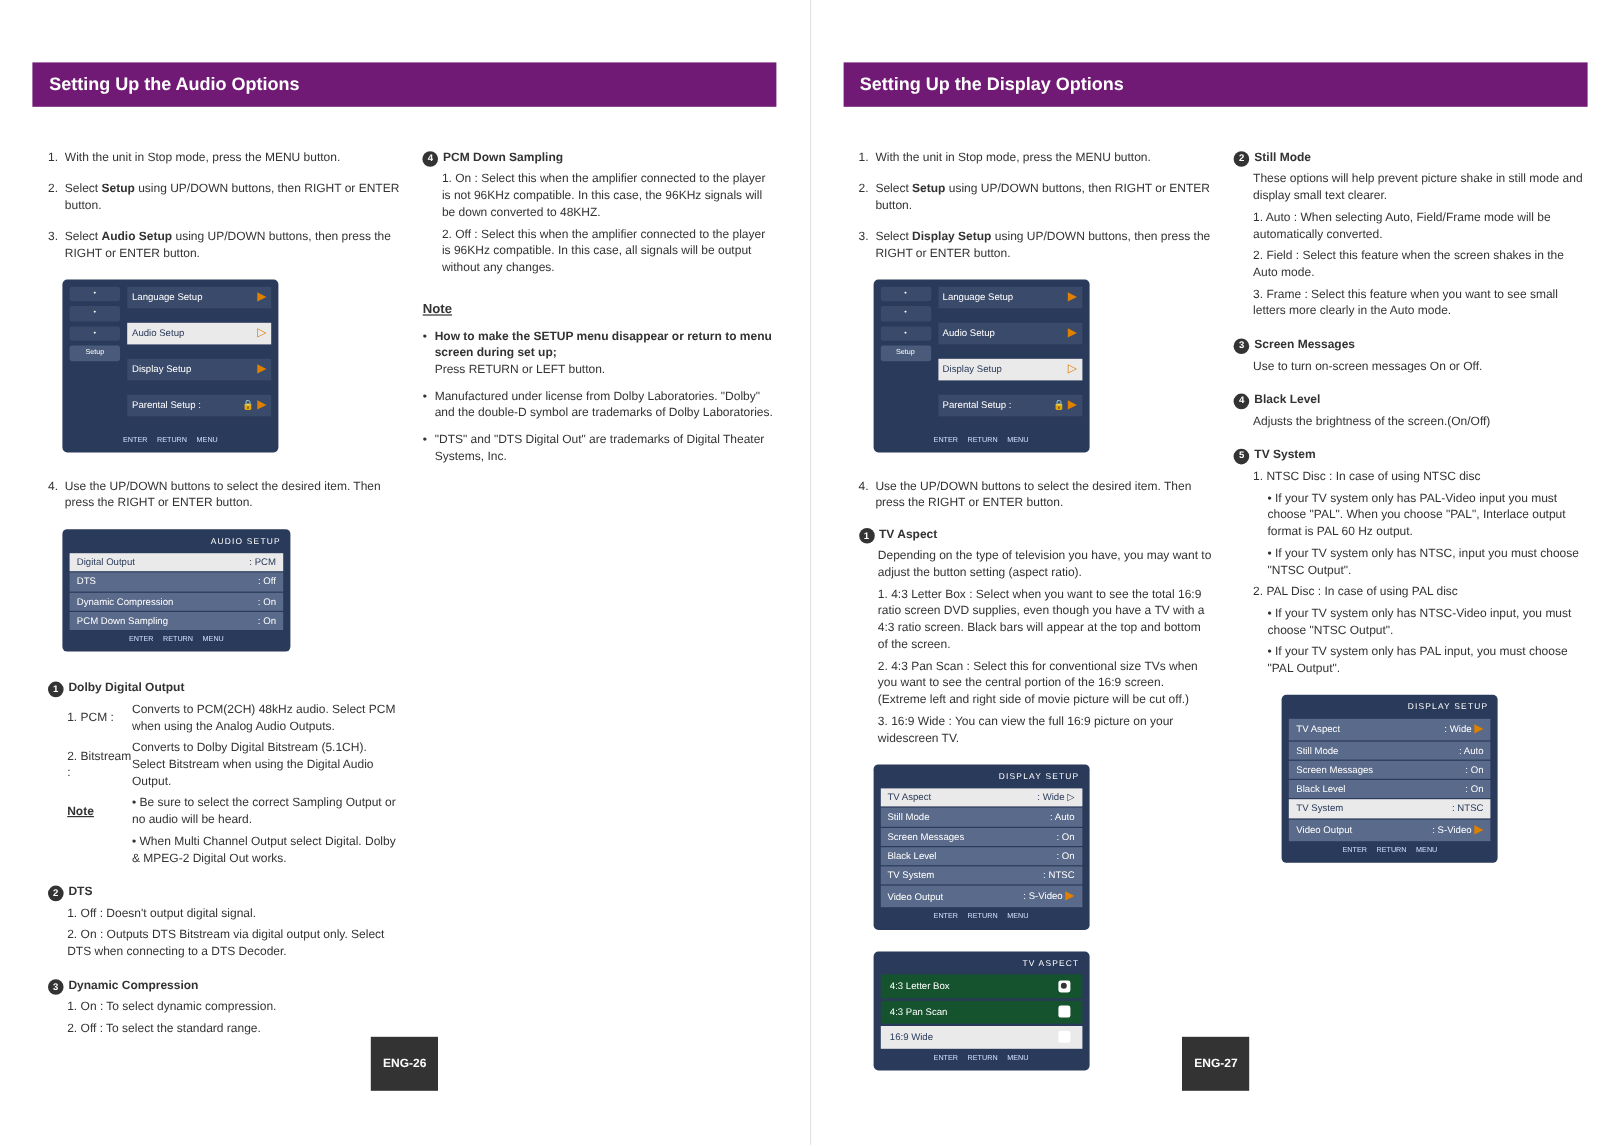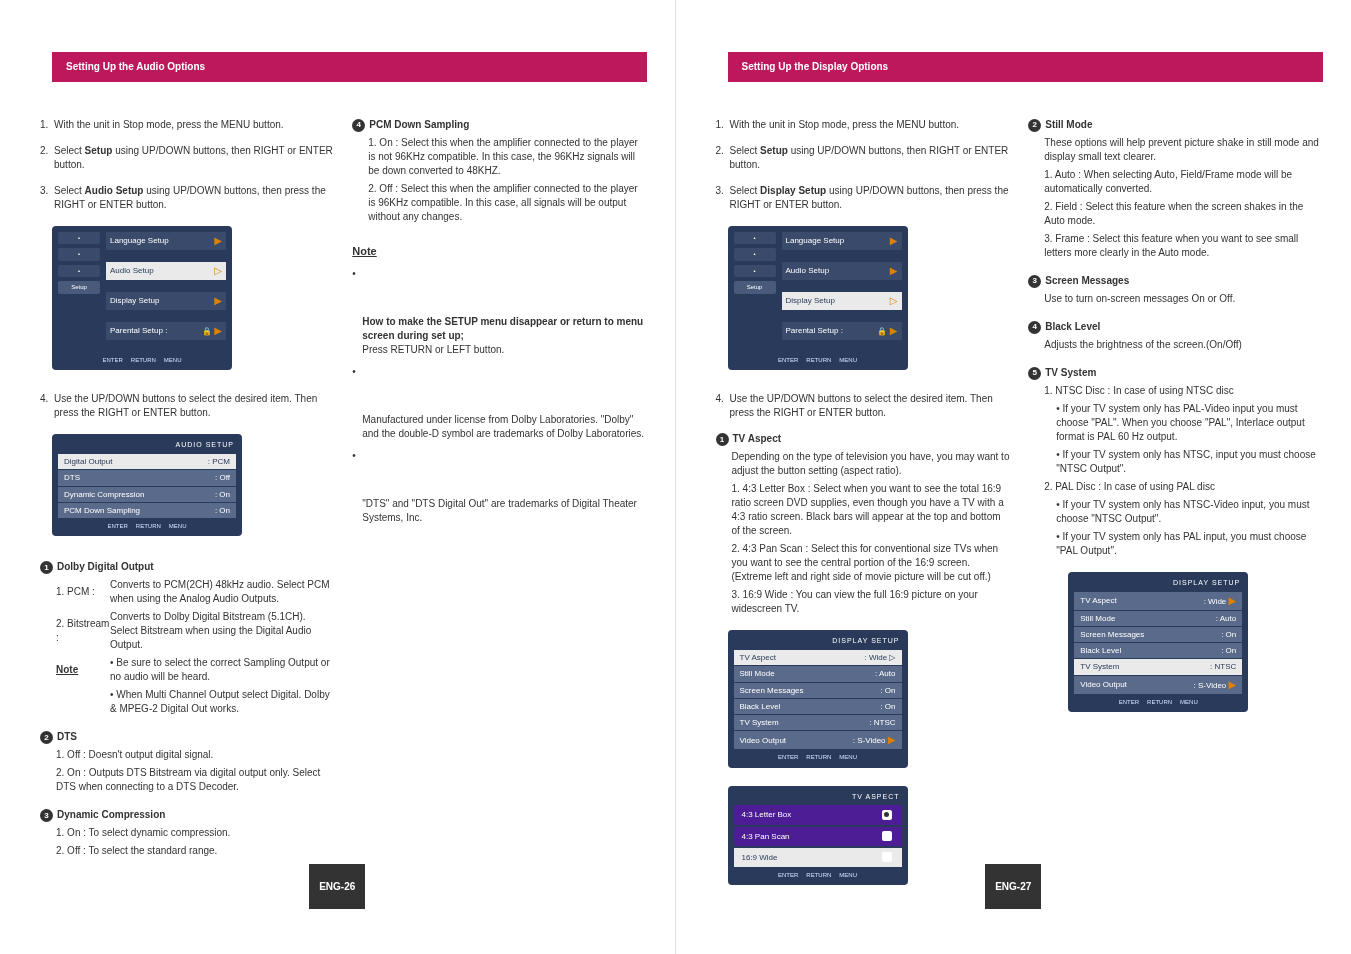--- a/index.html
+++ b/index.html
@@ -20,26 +20,26 @@
     }
     .page {
       width: 50%;
       height: 100%;
       padding: 0;
       position: relative;
       background: #fff;
     }
     .page-left { border-right: 1px solid #e0e0e0; }
     .section-header {
-      background: #be185d;
+      background: #701a75;
       color: #fff;
       font-weight: bold;
-      font-size: 10px;
+      font-size: 15px;
       padding: 8px 14px;
-      margin: 52px 28px 36px 52px;
+      margin: 52px 28px 36px 27px;
     }
     .page-content {
       display: flex;
       padding: 0 28px 0 40px;
     }
     .col {
       flex: 1;
       padding-right: 18px;
     }
     .col:last-child { padding-right: 0; }
@@ -166,21 +166,21 @@
       font-weight: bold;
       text-decoration: underline;
       margin: 20px 0 8px 0;
       font-size: 11px;
     }
     .note-item {
       display: flex;
       margin-bottom: 8px;
     }
     .note-item .bullet { width: 10px; flex-shrink: 0; }
-    .note-item .ntext { flex: 1; margin-top: 48px; }
+    .note-item .ntext { flex: 1; }
 
     .page-num {
       position: absolute;
       bottom: 60px;
       width: 100%;
       text-align: center;
     }
     .page-num span {
       background: #333;
       color: #fff;
@@ -207,21 +207,21 @@
       align-items: center;
     }
     .disp-row.hl { background: #eaeaea; color: #2a3a5a; }
     .disp-row .val::before { content: ": "; }
 
     .aspect-row {
       display: flex;
       justify-content: space-between;
       align-items: center;
       padding: 4px 10px 4px 8px;
-      background: #4c1d95;
+      background: #14532d;
       margin-bottom: 2px;
     }
     .aspect-row.hl { background: #eaeaea; color: #2a3a5a; }
     .radio-dot {
       width: 10px; height: 10px;
       background: #fff;
       border-radius: 2px;
       display: inline-flex;
       align-items: center;
       justify-content: center;

